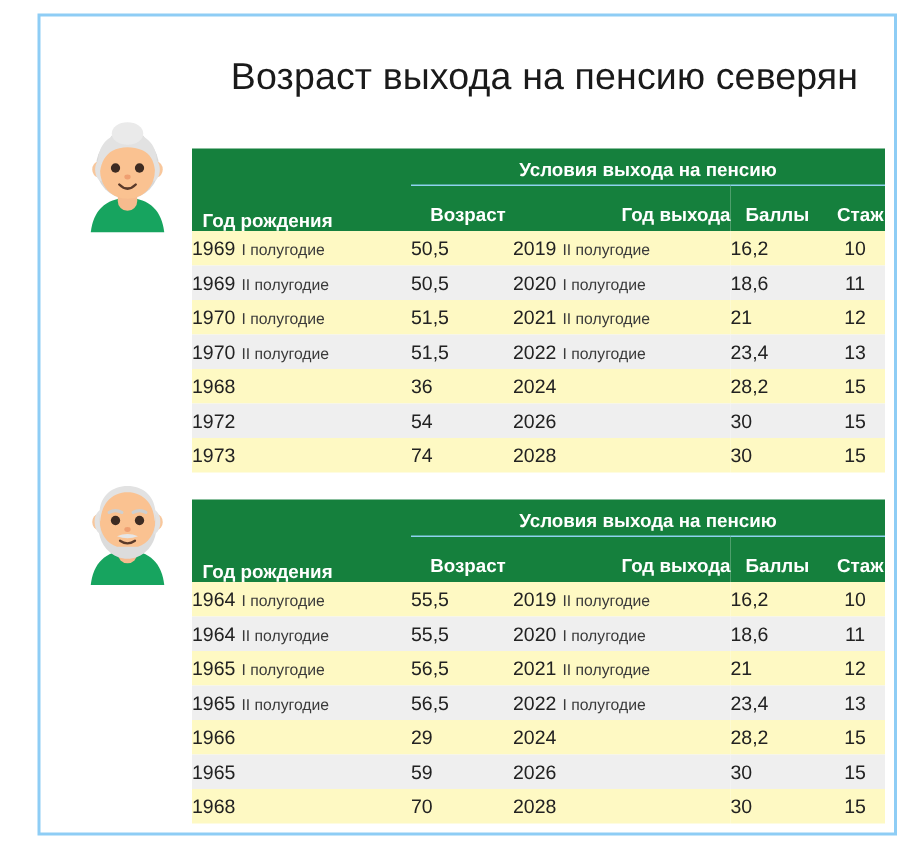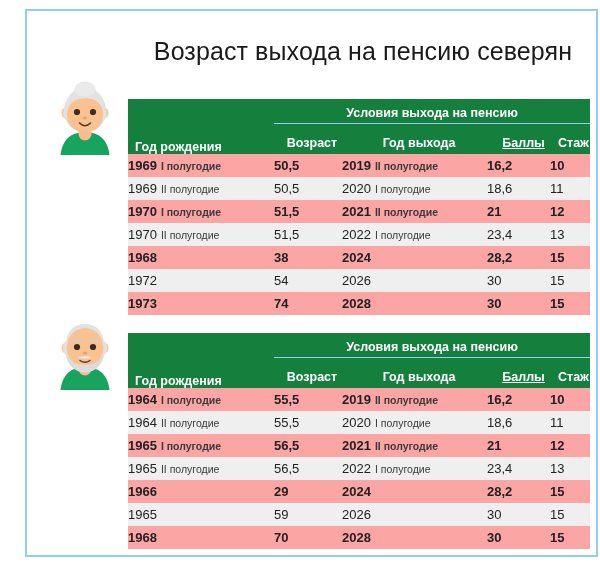--- a/index.html
+++ b/index.html
@@ -83,40 +83,40 @@
     font-size: 12.5px;
     vertical-align: middle;
   }
   .th-sub {
     height: 26px;
     font-size: 12.5px;
     vertical-align: middle;
     padding-bottom: 4px !important;
   }
   .th-age      { text-align: center; padding-left: 8px !important; }
-  .th-year     { text-align: center; padding-left: 9px !important; }
-  .th-points   { text-align: center; padding-left: 10px !important; text-decoration: underline; }
+  .th-year     { text-align: right; padding-left: 9px !important; }
+  .th-points   { text-align: left; padding-left: 10px !important; }
   .th-exp      { text-align: left; padding-left: 8px !important; }
 
   .pension-table tbody tr { height: 23px; }
   .pension-table tbody tr.stripe { background: #efefef; }
-  .pension-table tbody tr.plain  { background: #fca5a5; font-weight: bold; }
+  .pension-table tbody tr.plain  { background: #fef9c3; }
   .pension-table tbody td {
     padding: 0;
     font-size: 13px;
     color: #222222;
     vertical-align: middle;
     white-space: nowrap;
   }
 
   .cell-birth { padding-left: 9px; }
   .cell-age   { padding-left: 8px; }
   .cell-year  { padding-left: 9px; }
   .cell-pts   { padding-left: 10px; }
-  .cell-exp   { padding-left: 9px; }
+  .cell-exp   { padding-left: 9px; text-align: center; }
 
   .yr { font-size: 13px; }
   .half {
     font-size: 10.5px;
     color: #3a3a3a;
     margin-left: 4px;
   }
 
   
   col.c-birth { width: 146px; }
@@ -238,21 +238,21 @@
         </tr>
         <tr class="stripe">
           <td class="cell-birth"><span class="yr">1970</span><span class="half">II полугодие</span></td>
           <td class="cell-age">51,5</td>
           <td class="cell-year"><span class="yr">2022</span><span class="half">I полугодие</span></td>
           <td class="cell-pts">23,4</td>
           <td class="cell-exp">13</td>
         </tr>
         <tr class="plain">
           <td class="cell-birth"><span class="yr">1968</span></td>
-          <td class="cell-age">38</td>
+          <td class="cell-age">36</td>
           <td class="cell-year"><span class="yr">2024</span></td>
           <td class="cell-pts">28,2</td>
           <td class="cell-exp">15</td>
         </tr>
         <tr class="stripe">
           <td class="cell-birth"><span class="yr">1972</span></td>
           <td class="cell-age">54</td>
           <td class="cell-year"><span class="yr">2026</span></td>
           <td class="cell-pts">30</td>
           <td class="cell-exp">15</td>

